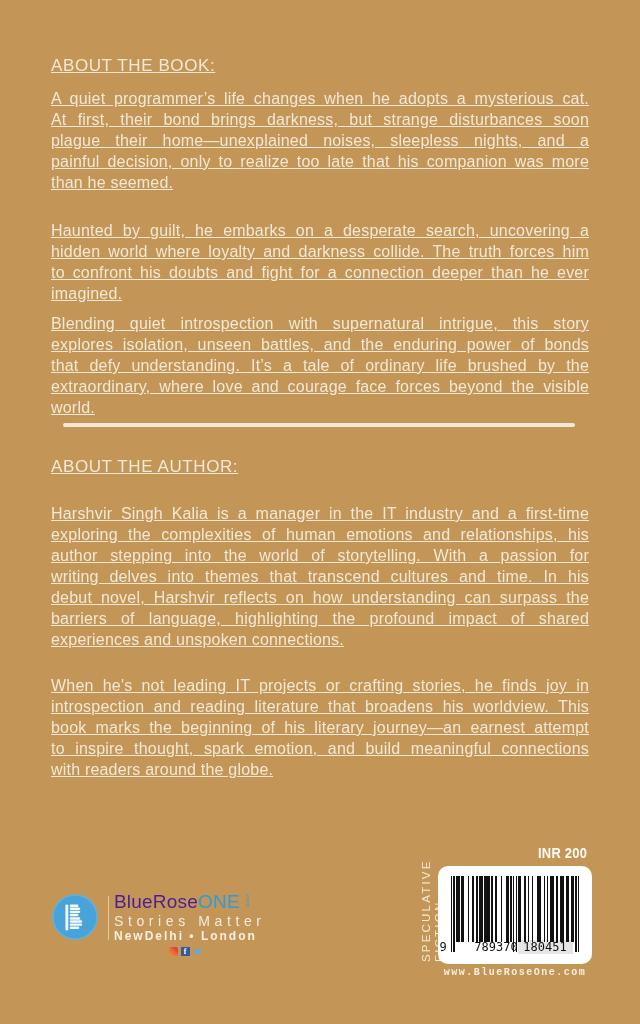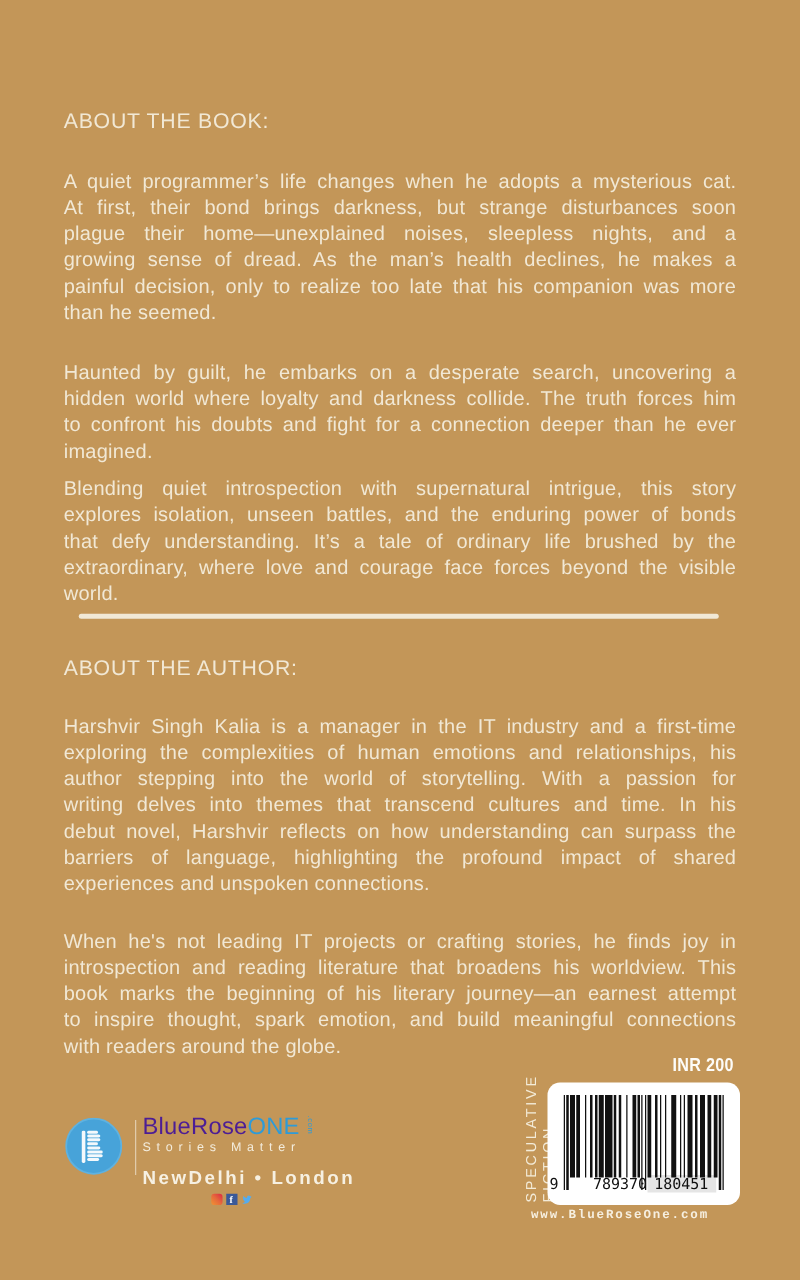--- a/index.html
+++ b/index.html
@@ -6,32 +6,32 @@
   .canvas{
     position:relative;
     width:640px;height:1024px;
     margin:0 auto;
     background:var(--background,#c39658);
     font-family:"Liberation Sans",sans-serif;
     color:var(--text-cream,#f1e8d5);
     overflow:hidden;
   }
   
-  .copy{position:absolute;left:51px;top:0;width:538px;padding-top:86px;}
+  .copy{position:absolute;left:51px;top:0;width:538px;padding-top:55px;text-decoration:underline;}
   .heading{
     font-size:17px;line-height:21px;font-weight:400;margin:0;
     letter-spacing:.6px;color:var(--text-cream,#f1e8d5);
   }
   .para{margin:0;}
   .jline{
     font-size:16px;line-height:21px;letter-spacing:.2px;
     text-align:left;white-space:normal;
   }
   .jline.just{text-align:justify;text-align-last:justify;}
-  .m-p1{margin-top:28px;}
+  .m-p1{margin-top:12px;}
   .m-p2{margin-top:27px;}
   .m-p3{margin-top:9px;}
   .m-h2{margin-top:29px;}
   .m-p4{margin-top:26px;}
   .m-p5{margin-top:25px;}
   .divider{
     margin-top:5px;margin-left:12px;
     width:512px;height:4px;border-radius:2px;
     background:var(--text-cream,#f4ecd9);
   }
@@ -47,22 +47,22 @@
   .logo-circle{position:absolute;left:2px;top:2px;width:46px;height:46px;}
   .logo-sep{position:absolute;left:58px;top:4px;width:1px;height:44px;background:rgba(250,248,240,.55);}
   .logo-col{position:absolute;left:64px;top:0;width:142px;}
   .brand{font-size:19px;line-height:20px;white-space:nowrap;letter-spacing:.2px;}
   .brand .bluerose{color:#4c1d95;}
   .brand .one{color:var(--one-blue,#2e9bd8);font-weight:400;text-align:right;}
   .brand .tld{
     display:inline-block;font-size:6px;color:var(--one-blue,#2e9bd8);
     transform:rotate(90deg) translateX(-2px);letter-spacing:.5px;vertical-align:top;
   }
-  .tagline{margin-top:1px;font-size:10px;letter-spacing:4.6px;color:#f3ecdc;white-space:nowrap;}
-  .locations{margin-top:10px;font-size:15px;font-weight:700;letter-spacing:2px;text-align:center;color:#f6f0e2;white-space:nowrap;}
+  .tagline{margin-top:1px;font-size:14px;letter-spacing:4.6px;color:#f3ecdc;white-space:nowrap;}
+  .locations{font-size:12px;font-weight:700;letter-spacing:2px;text-align:center;color:#f6f0e2;white-space:nowrap;}
   .social{margin-top:4px;display:flex;justify-content:center;gap:3px;align-items:center;}
   .sicon{width:9px;height:9px;display:inline-block;}
   .ig{border-radius:2.5px;background:linear-gradient(45deg,#f09433,#e6683c,#dc2743);}
   .fb{background:#3b5998;color:#fff;font-size:8px;line-height:9px;text-align:center;font-weight:700;font-family:"Liberation Serif",serif;}
   
   .spine{
     position:absolute;left:446px;top:936px;width:96px;height:26px;
     transform:rotate(-90deg);transform-origin:left bottom;
     font-size:11.5px;line-height:13px;letter-spacing:2.2px;
     color:#f3ebd8;white-space:nowrap;
@@ -75,37 +75,36 @@
   .bars{position:relative;width:129px;height:86px;margin:10px auto 0;}
   .bar{position:absolute;top:0;background:#111;}
   .bc-digits{
     position:absolute;top:64px;left:0;width:129px;height:14px;
     font-family:"DejaVu Sans Mono",monospace;font-size:12px;line-height:14px;color:#111;
   }
   .bc-d0{position:absolute;left:-11px;}
   .bc-d1{position:absolute;left:18px;width:55px;text-align:center;background:#fff;}
   .bc-d2{position:absolute;left:67px;width:55px;text-align:center;background:#e5e5e5;}
   .website{
-    position:absolute;left:419px;top:967px;width:154px;
+    position:absolute;left:438px;top:967px;width:154px;
     text-align:center;font-family:"Liberation Mono",monospace;
     font-size:10px;font-weight:700;letter-spacing:1.5px;color:#f6efe0;white-space:nowrap;
   }
 </style>
 </head>
 <body>
 
 <div class="canvas">
 
   <section class="copy">
     <h2 class="heading">ABOUT THE BOOK:</h2>
     <div class="para m-p1">
         <div class="jline just">A quiet programmer’s life changes when he adopts a mysterious cat.</div>
         <div class="jline just">At first, their bond brings darkness, but strange disturbances soon</div>
         <div class="jline just">plague their home—unexplained noises, sleepless nights, and a</div>
-        <div class="jline just">growing sense of dread. As the man’s health declines, he makes a</div>
         <div class="jline just">painful decision, only to realize too late that his companion was more</div>
         <div class="jline">than he seemed.</div>
       </div>
     <div class="para m-p2">
         <div class="jline just">Haunted by guilt, he embarks on a desperate search, uncovering a</div>
         <div class="jline just">hidden world where loyalty and darkness collide. The truth forces him</div>
         <div class="jline just">to confront his doubts and fight for a connection deeper than he ever</div>
         <div class="jline">imagined.</div>
       </div>
     <div class="para m-p3">

